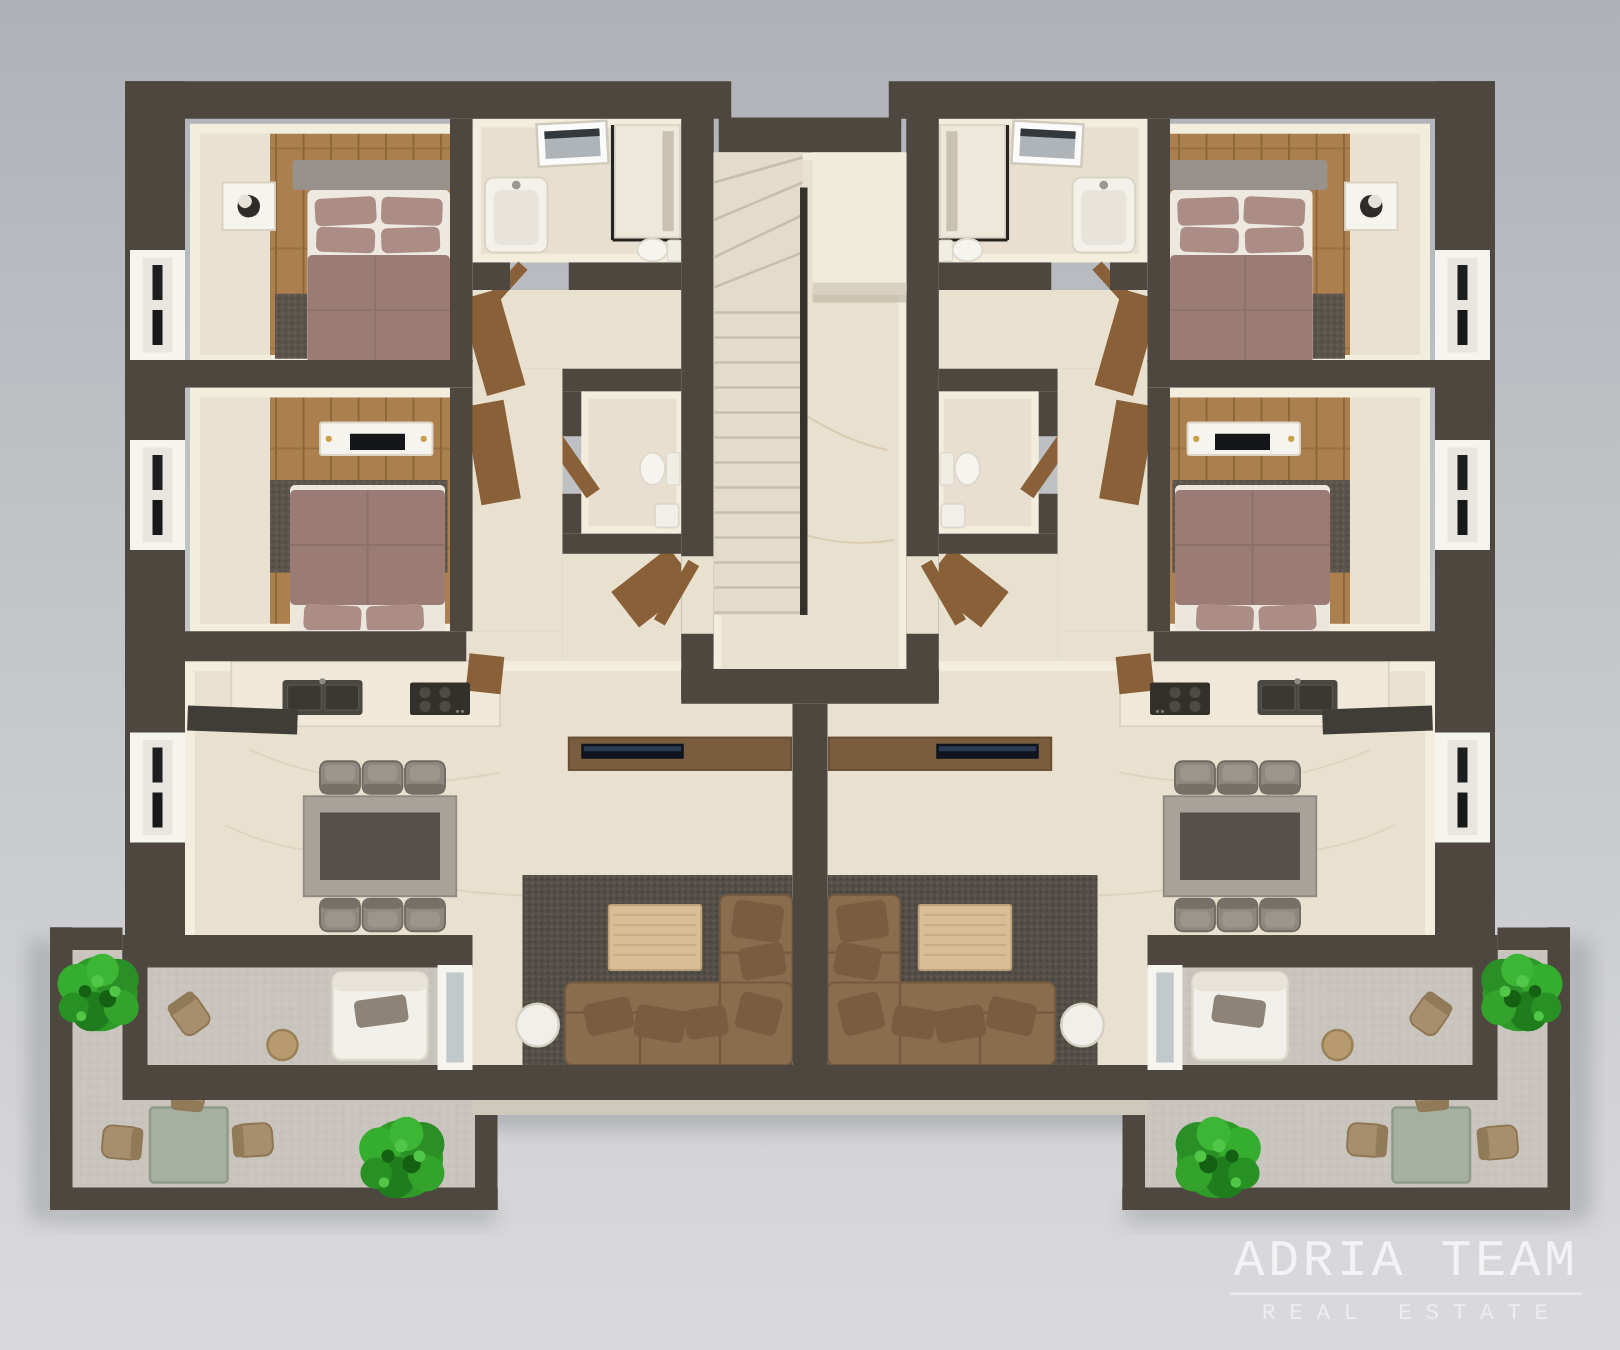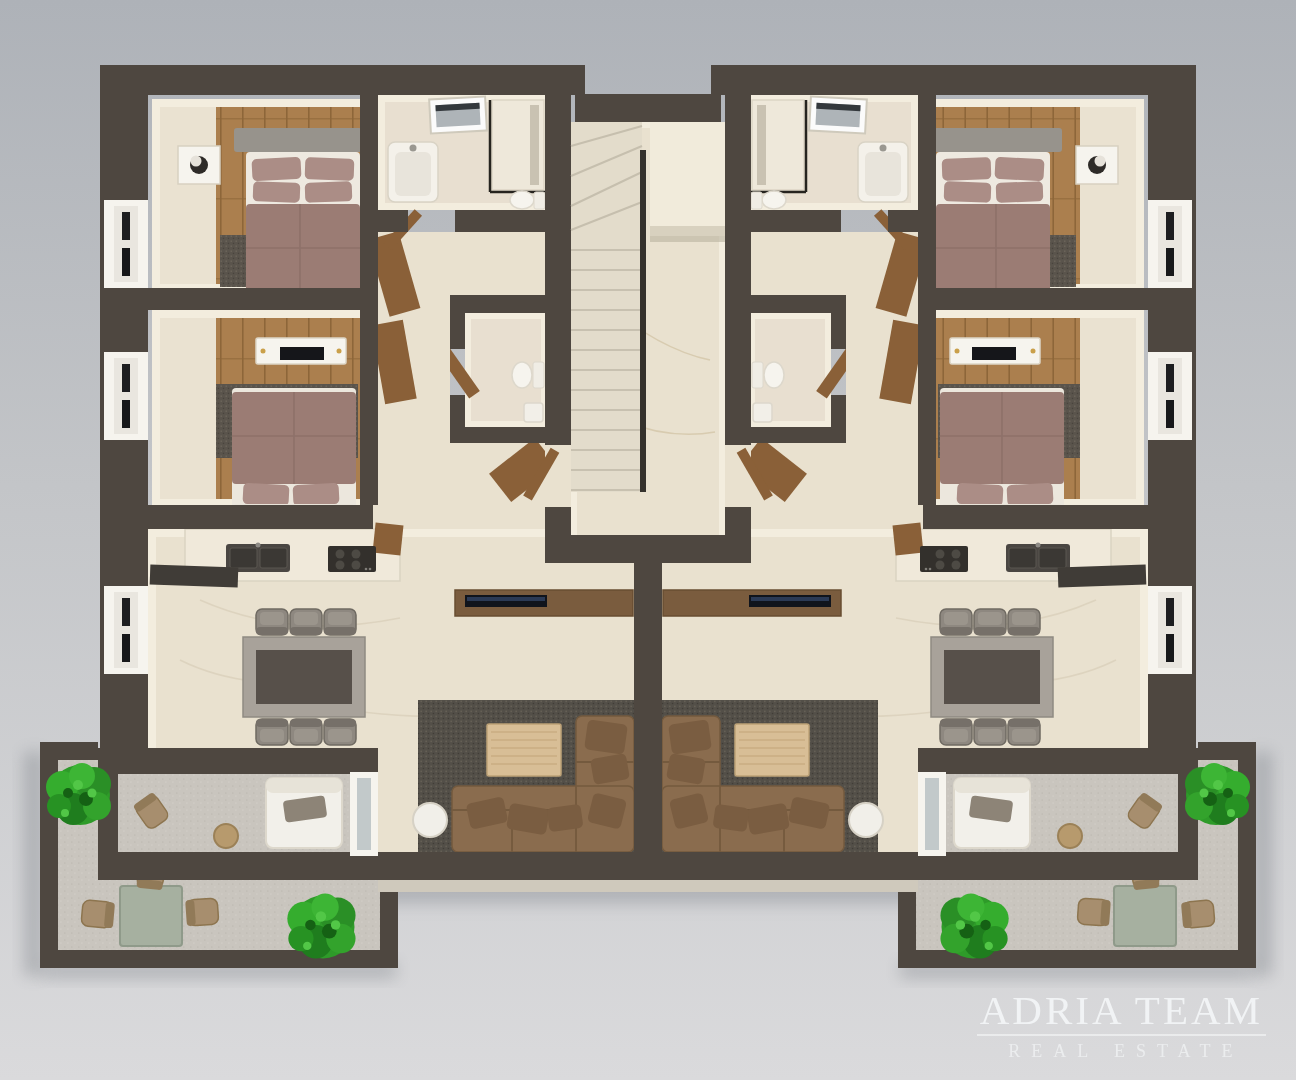--- a/index.html
+++ b/index.html
@@ -21,21 +21,21 @@
   .mauvepill{fill:var(--bed_pillow,#ab8d86);}
   .headb{fill:var(--headboard,#97938c);}
   .sofa{fill:var(--sofa_brown,#8a6c4e);}
   .sofapill{fill:var(--sofa_pillow,#7a5d41);}
   .ctable{fill:var(--coffee_table,#d8be96);}
   .otable{fill:var(--outdoor_table,#a6b0a0);}
   .lounge{fill:var(--lounge_white,#f2f0ea);}
   .slab{fill:#cfc9bc;}
   
   .watermark{position:absolute;top:990px;right:30px;text-align:center;
-    font-family:Liberation Serif, serif;color:var(--watermark,rgba(246,248,249,.85));
+    font-family:Liberation Mono, monospace;color:var(--watermark,rgba(246,248,249,.85));
     user-select:none;margin-left:39px;}
   .wm1{font-size:41px;line-height:1.0;letter-spacing:3px;
     border-bottom:2px solid rgba(246,248,249,.6);padding:0 3px 3px 3px;white-space:nowrap;}
   .wm2{font-size:18px;letter-spacing:11px;margin-top:5px;opacity:.75;
     padding-left:9px;white-space:nowrap;}
 </style>
 </head>
 <body>
 
 <div class="stage">

